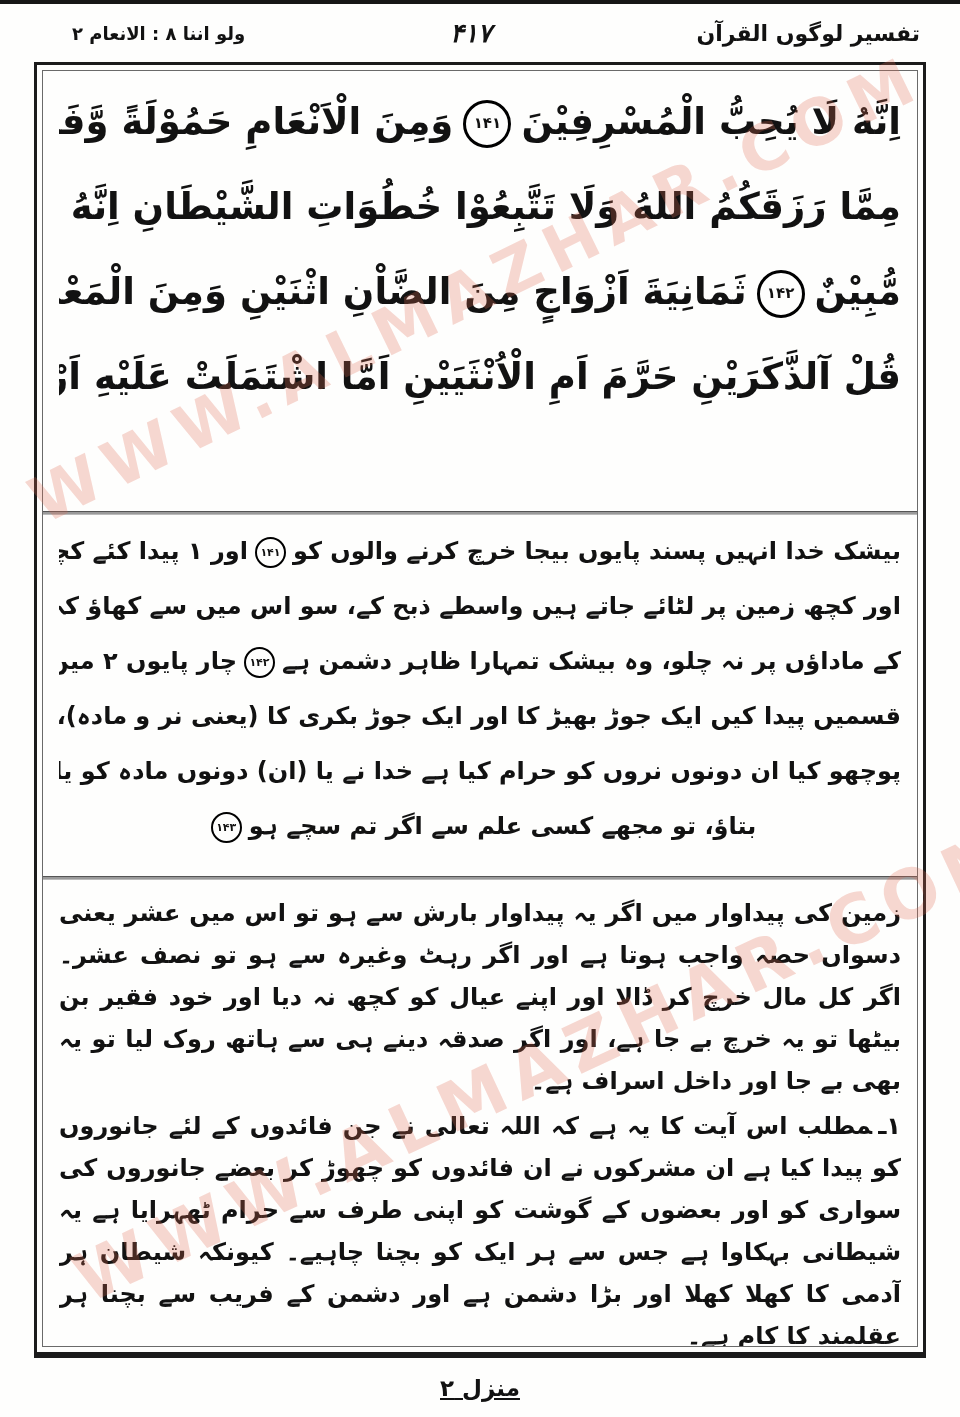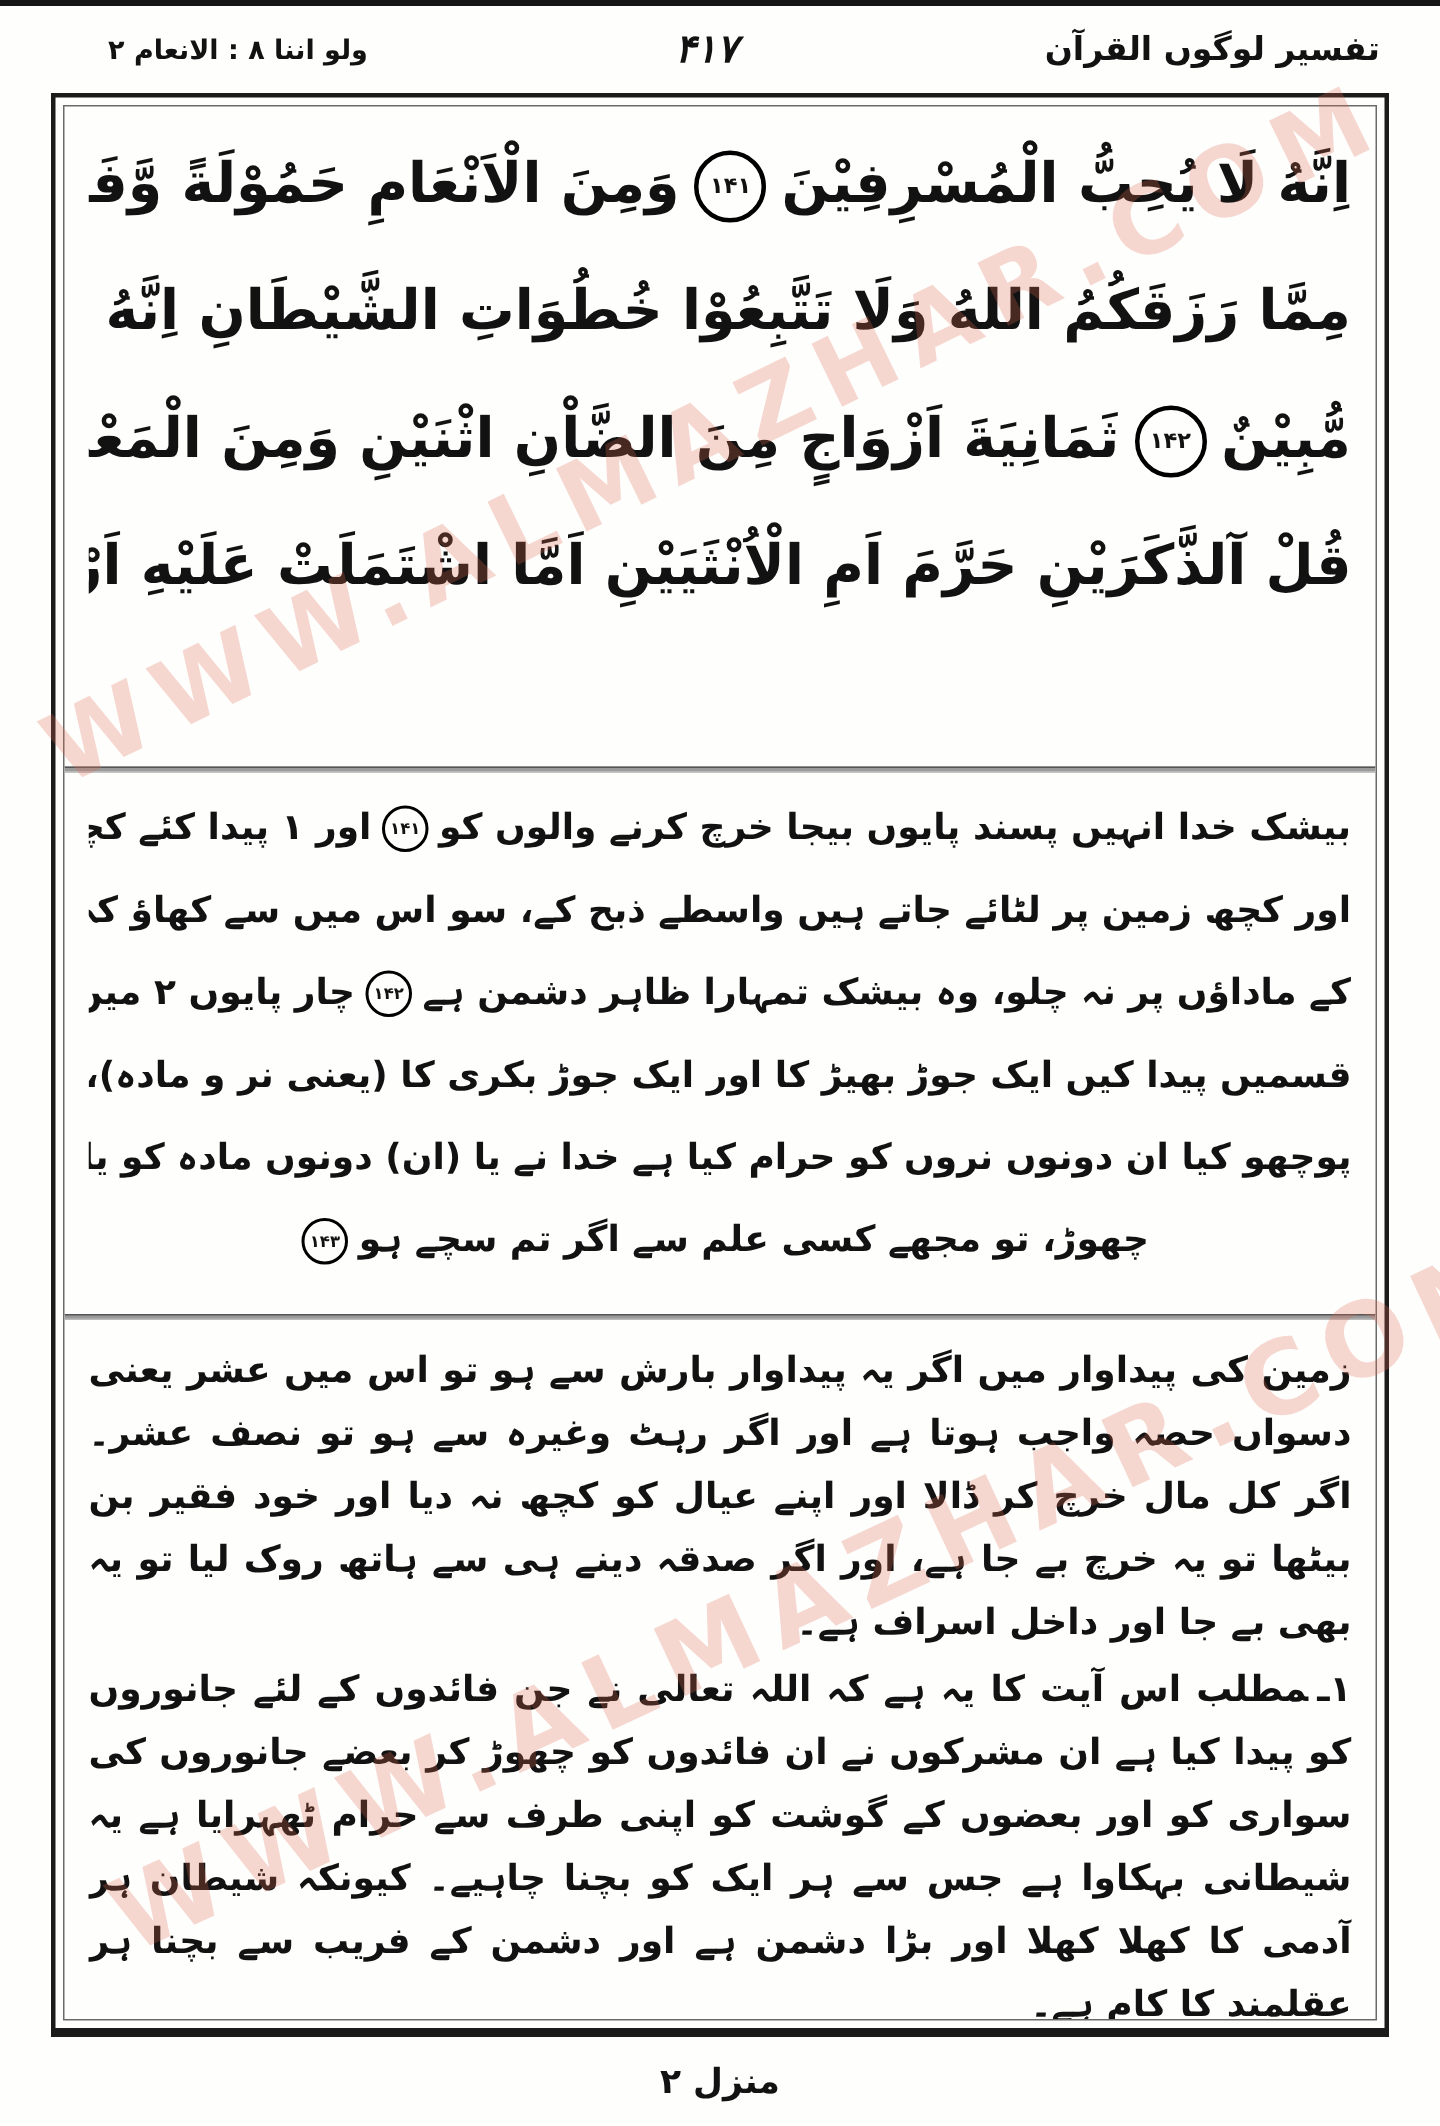--- a/index.html
+++ b/index.html
@@ -40,21 +40,21 @@
   .c-marker{padding-left:6px;}
 
   .ayah{display:inline-flex;align-items:center;justify-content:center;
         width:42px;height:42px;border:3px solid #000;border-radius:50%;
         font-size:15px;font-weight:bold;line-height:1;vertical-align:middle;margin:0 10px;flex:none;}
   .ayah-sm{display:inline-flex;align-items:center;justify-content:center;
         width:27px;height:27px;border:2px solid #000;border-radius:50%;
         font-size:11px;font-weight:bold;line-height:1;vertical-align:middle;margin:0 7px;flex:none;}
 
   .footer{position:absolute;bottom:16px;left:0;right:0;text-align:center;
-          font-size:23px;font-weight:bold;direction:rtl;}
+          font-size:23px;font-weight:bold;direction:rtl;text-decoration:underline;}
 
   
   .wm{position:absolute;z-index:5;pointer-events:none;direction:ltr;
       font-weight:bold;white-space:nowrap;letter-spacing:10px;
       color:#e06a52;opacity:0.26;transform-origin:0 50%;}
   .wm1{left:34px;top:468px;font-size:64px;transform:rotate(-26deg);}
   .wm2{left:78px;top:1243px;font-size:68px;transform:rotate(-25deg);}
 </style>
 </head>
 <body>
@@ -76,21 +76,21 @@
           <div class="q-line"><span>مُّبِيْنٌ</span><span class="ayah">۱۴۲</span><span>ثَمَانِيَةَ اَزْوَاجٍ مِنَ الضَّاْنِ اثْنَيْنِ وَمِنَ الْمَعْزِ اثْنَيْنِ</span></div>
           <div class="q-line"><span>قُلْ آلذَّكَرَيْنِ حَرَّمَ اَمِ الْاُنْثَيَيْنِ اَمَّا اشْتَمَلَتْ عَلَيْهِ اَرْحَامُ</span></div>
         </div>
       <div class="divider"></div>
       <div class="trans-block">
           <div class="t-line"><span>بیشک خدا انہیں پسند پایوں بیجا خرچ کرنے والوں کو</span><span class="ayah-sm">۱۴۱</span><span>اور ۱ پیدا کئے کچھ چار پایوں میں سے بوجھ اٹھانے والے</span></div>
           <div class="t-line"><span>اور کچھ زمین پر لٹائے جاتے ہیں واسطے ذبح کے، سو اس میں سے کھاؤ کہ خدا نے تم کو روزی دی ہے اور شیطان</span></div>
           <div class="t-line"><span>کے ماداؤں پر نہ چلو، وہ بیشک تمہارا ظاہر دشمن ہے</span><span class="ayah-sm">۱۴۲</span><span>چار پایوں ۲ میں (جن کا گوشت کھایا جاتا ہے) آٹھ</span></div>
           <div class="t-line"><span>قسمیں پیدا کیں ایک جوڑ بھیڑ کا اور ایک جوڑ بکری کا (یعنی نر و مادہ)، (اے محبوب! صلی اللہ علیہ وسلم) ان لوگوں سے</span></div>
           <div class="t-line"><span>پوچھو کیا ان دونوں نروں کو حرام کیا ہے خدا نے یا (ان) دونوں مادہ کو یا ان دونوں ماداؤں کے پیٹ کے بچہ کو</span></div>
-          <div class="t-line" data-align="center"><span>چھوڑ، تو مجھے کسی علم سے اگر تم سچے ہو</span><span class="ayah-sm">۱۴۳</span></div>
+          <div class="t-line" data-align="center"><span>بتاؤ، تو مجھے کسی علم سے اگر تم سچے ہو</span><span class="ayah-sm">۱۴۳</span></div>
         </div>
       <div class="divider"></div>
       <div class="comm-block">
           <div class="c-para"><span>زمین کی پیداوار میں اگر یہ پیداوار بارش سے ہو تو اس میں عشر یعنی دسواں حصہ واجب ہوتا ہے اور اگر رہٹ وغیرہ سے ہو تو نصف عشر۔ اگر کل مال خرچ کر ڈالا اور اپنے عیال کو کچھ نہ دیا اور خود فقیر بن بیٹھا تو یہ خرچ بے جا ہے، اور اگر صدقہ دینے ہی سے ہاتھ روک لیا تو یہ بھی بے جا اور داخل اسراف ہے۔</span></div>
           <div class="c-para"><span class="c-marker">۱ـ</span><span>مطلب اس آیت کا یہ ہے کہ اللہ تعالی نے جن فائدوں کے لئے جانوروں کو پیدا کیا ہے ان مشرکوں نے ان فائدوں کو چھوڑ کر بعضے جانوروں کی سواری کو اور بعضوں کے گوشت کو اپنی طرف سے حرام ٹھہرایا ہے یہ شیطانی بہکاوا ہے جس سے ہر ایک کو بچنا چاہیے۔ کیونکہ شیطان ہر آدمی کا کھلا کھلا اور بڑا دشمن ہے اور دشمن کے فریب سے بچنا ہر عقلمند کا کام ہے۔</span></div>
         </div>
     </div>
   </div>
 
   <div class="footer">منزل ۲</div>

